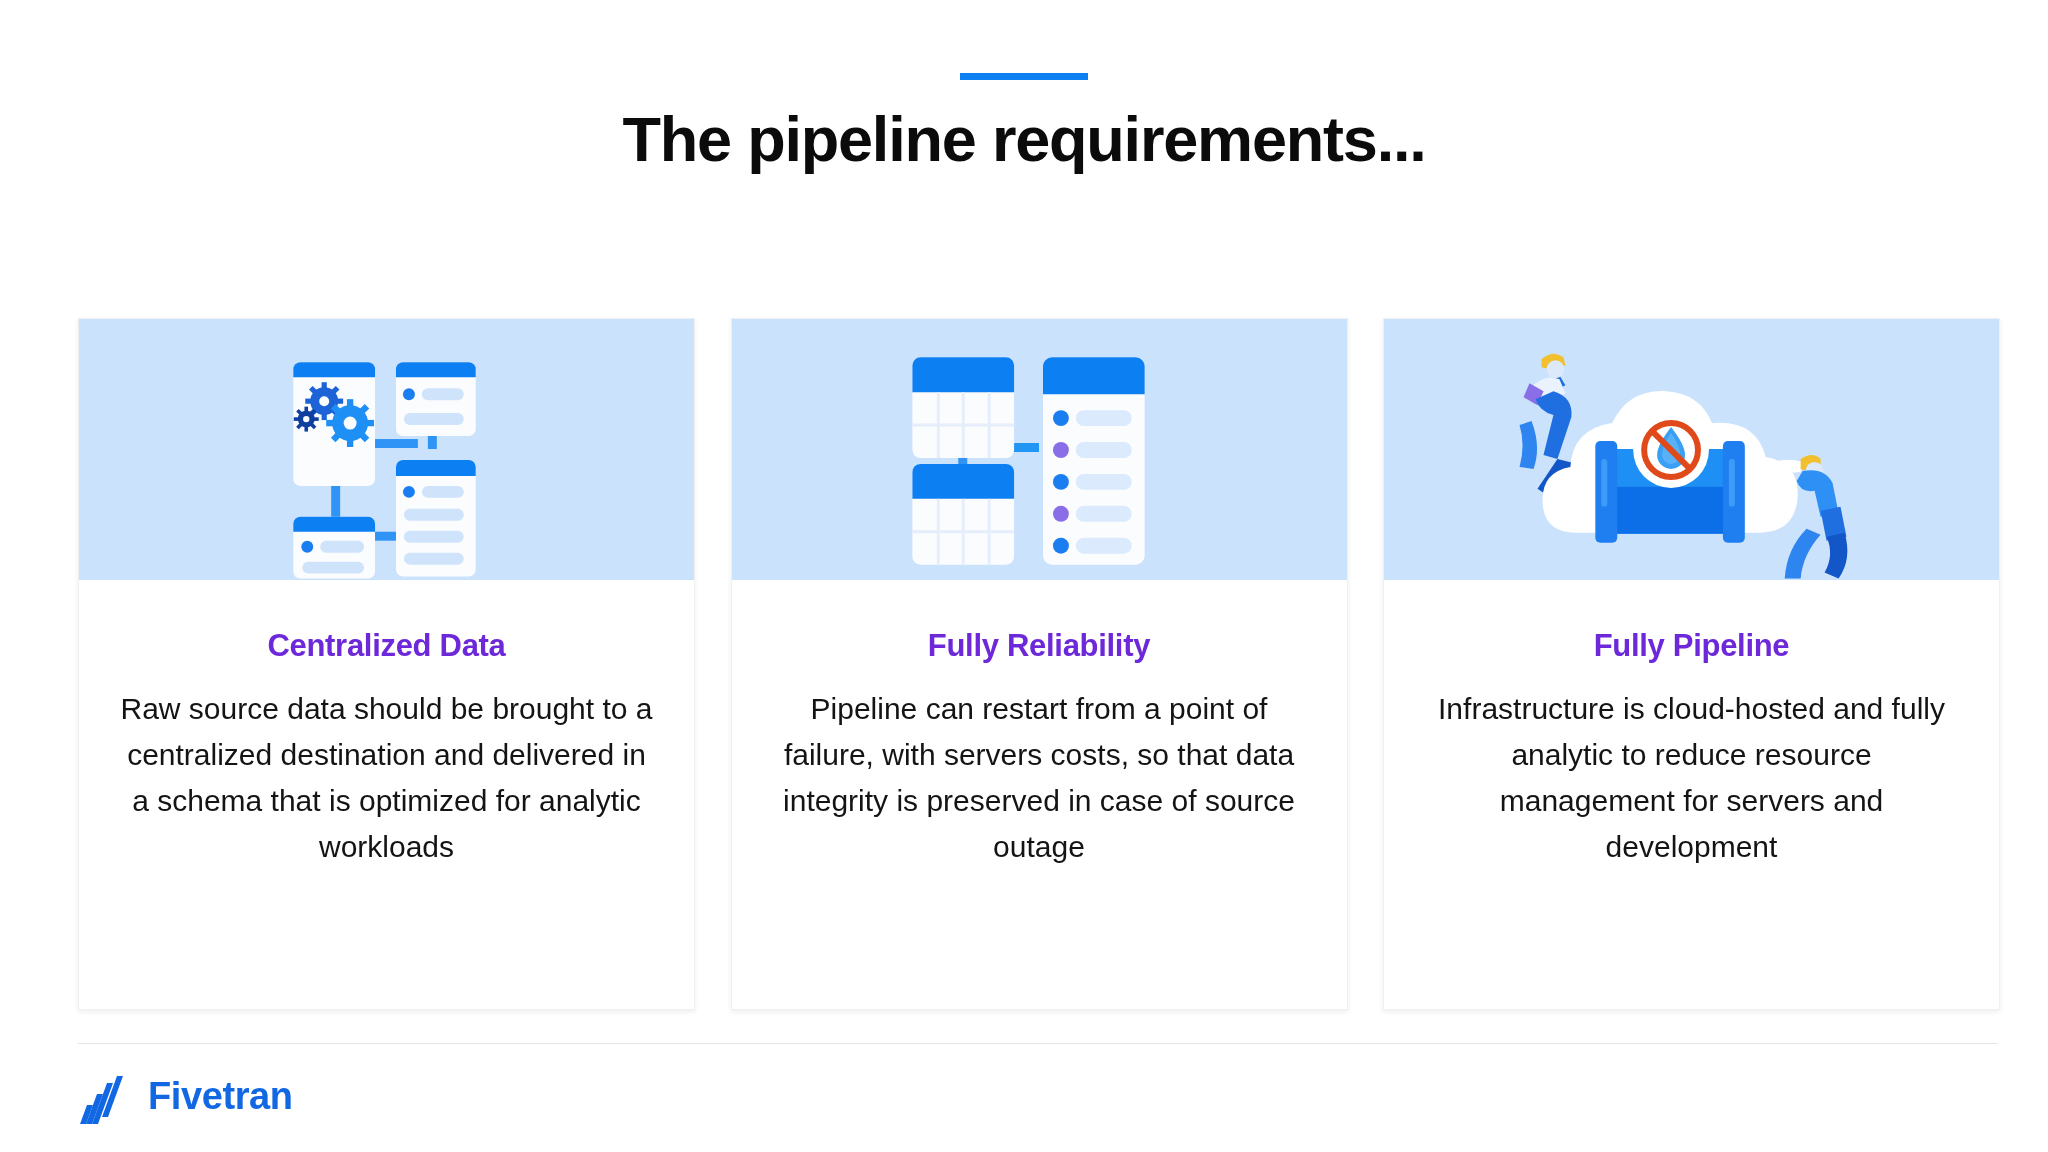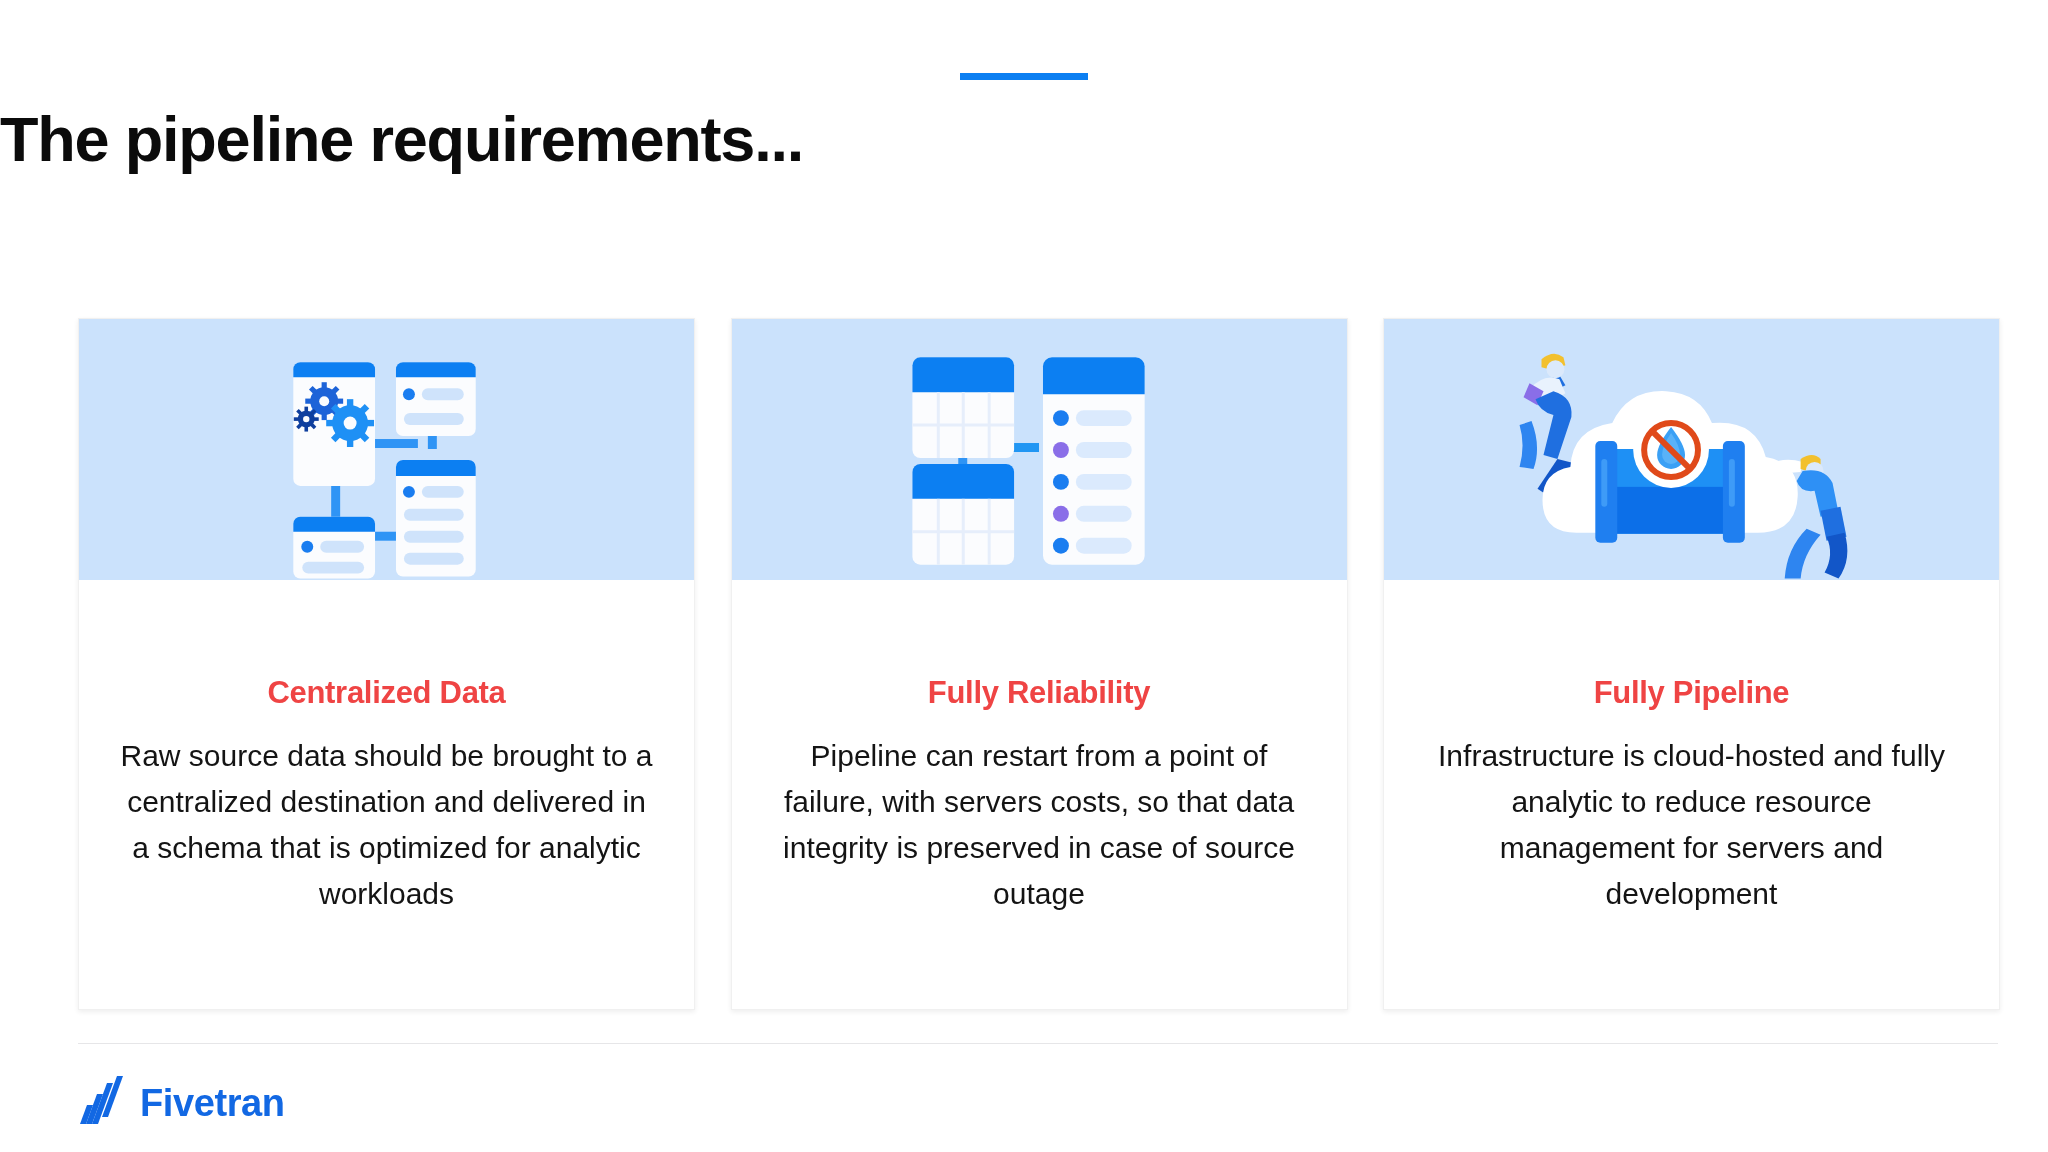--- a/index.html
+++ b/index.html
@@ -28,20 +28,21 @@
     width: 128px;
     height: 7px;
     background: #0c7ff2;
   }
 
   .slide-title {
     position: absolute;
     top: 104px;
     left: 0;
     width: 2048px;
+    text-align: center;
     font-size: 63px;
     font-weight: 700;
     letter-spacing: -1.2px;
     color: #0b0b0b;
     font-family: "Liberation Sans", sans-serif;
     line-height: 1.12;
   }
 
   
   .card-row {
@@ -77,25 +78,24 @@
 
   .card-body {
     padding: 48px 38px 0 38px;
     text-align: center;
     flex: 1 1 auto;
   }
 
   .card-title {
     font-size: 31px;
     font-weight: 700;
-    color: #ef4444;
+    color: #6d28d9;
     letter-spacing: -0.3px;
     margin-bottom: 22px;
     font-family: "Liberation Sans", sans-serif;
-    margin-top: 47px;
   }
 
   .card-text {
     font-size: 30px;
     font-weight: 400;
     line-height: 1.53;
     color: #141414;
     font-family: Liberation Sans, sans-serif;
   }
 
@@ -107,22 +107,22 @@
     width: 1920px;
     height: 1px;
     background: #e6e6e8;
   }
 
   .footer {
     position: absolute;
     left: 78px;
     top: 1075px;
     display: flex;
-    align-items: flex-end;
-    gap: 16px;
+    align-items: flex-start;
+    gap: 24px;
   }
 
   .logo-mark { width: 46px; height: 50px; display: block; }
 
   .logo-word {
     font-size: 38px;
     font-weight: 700;
     color: #1268e3;
     letter-spacing: -0.4px;
     font-family: "Liberation Sans", sans-serif;

